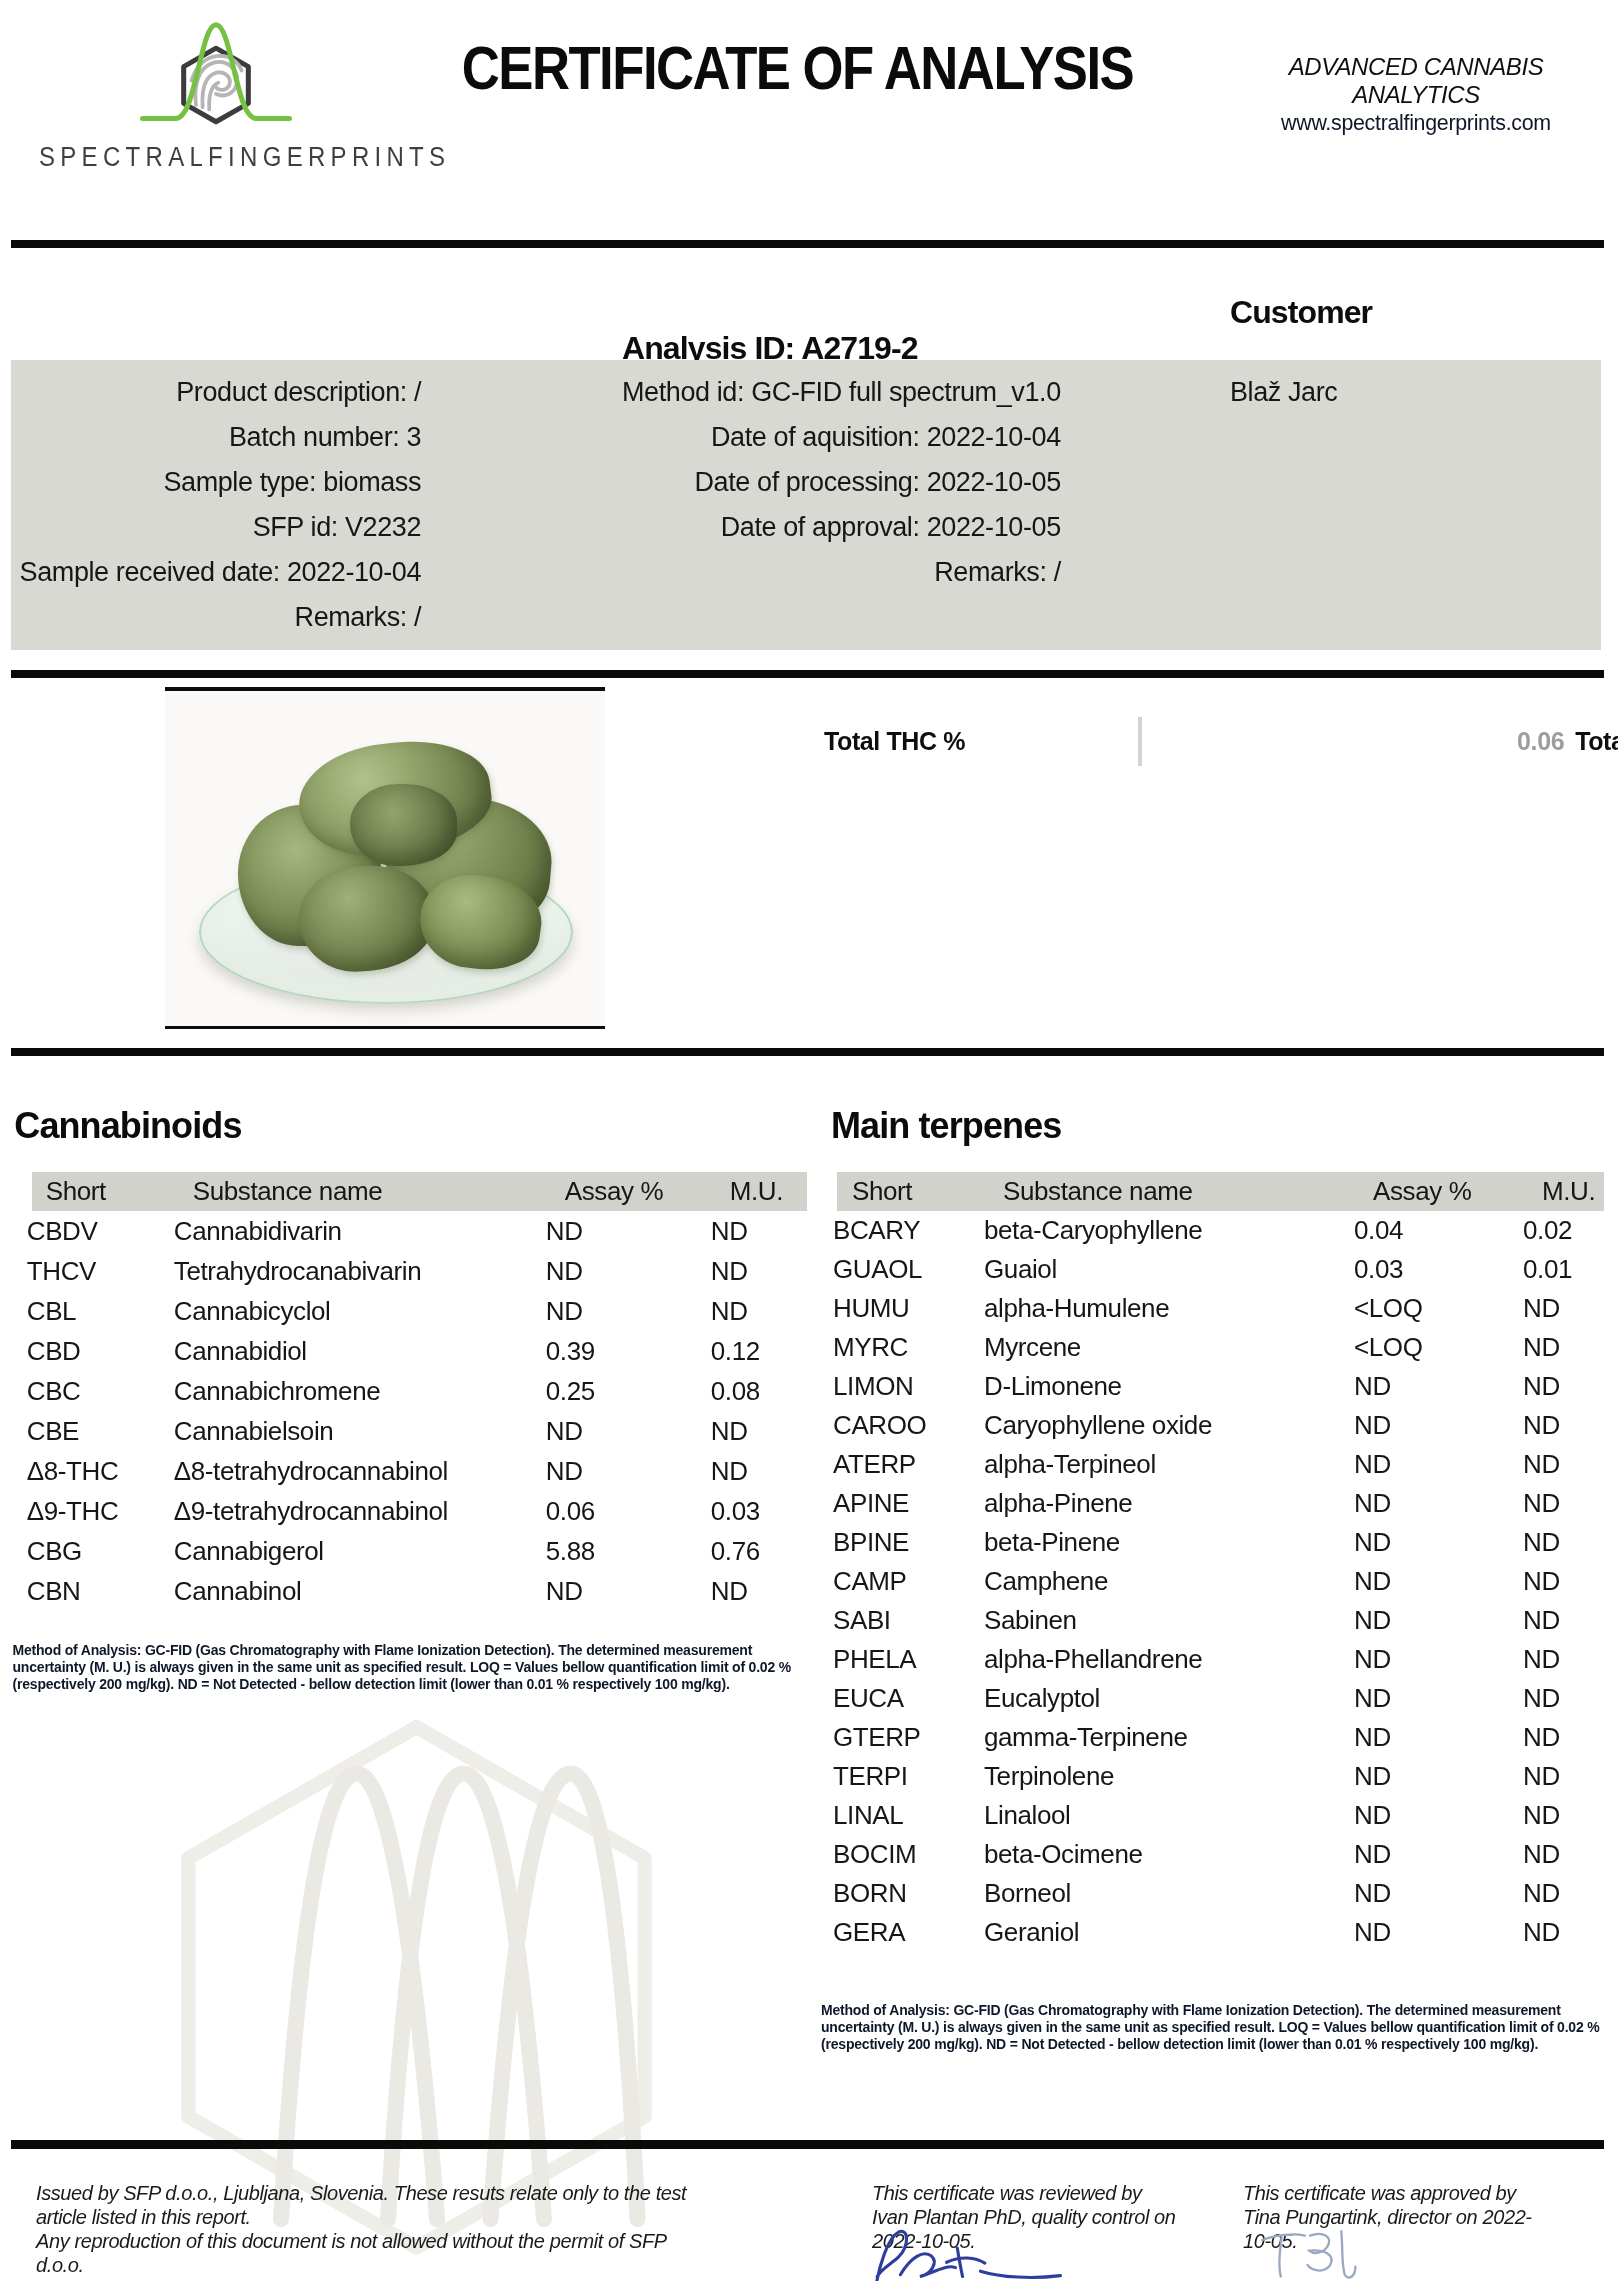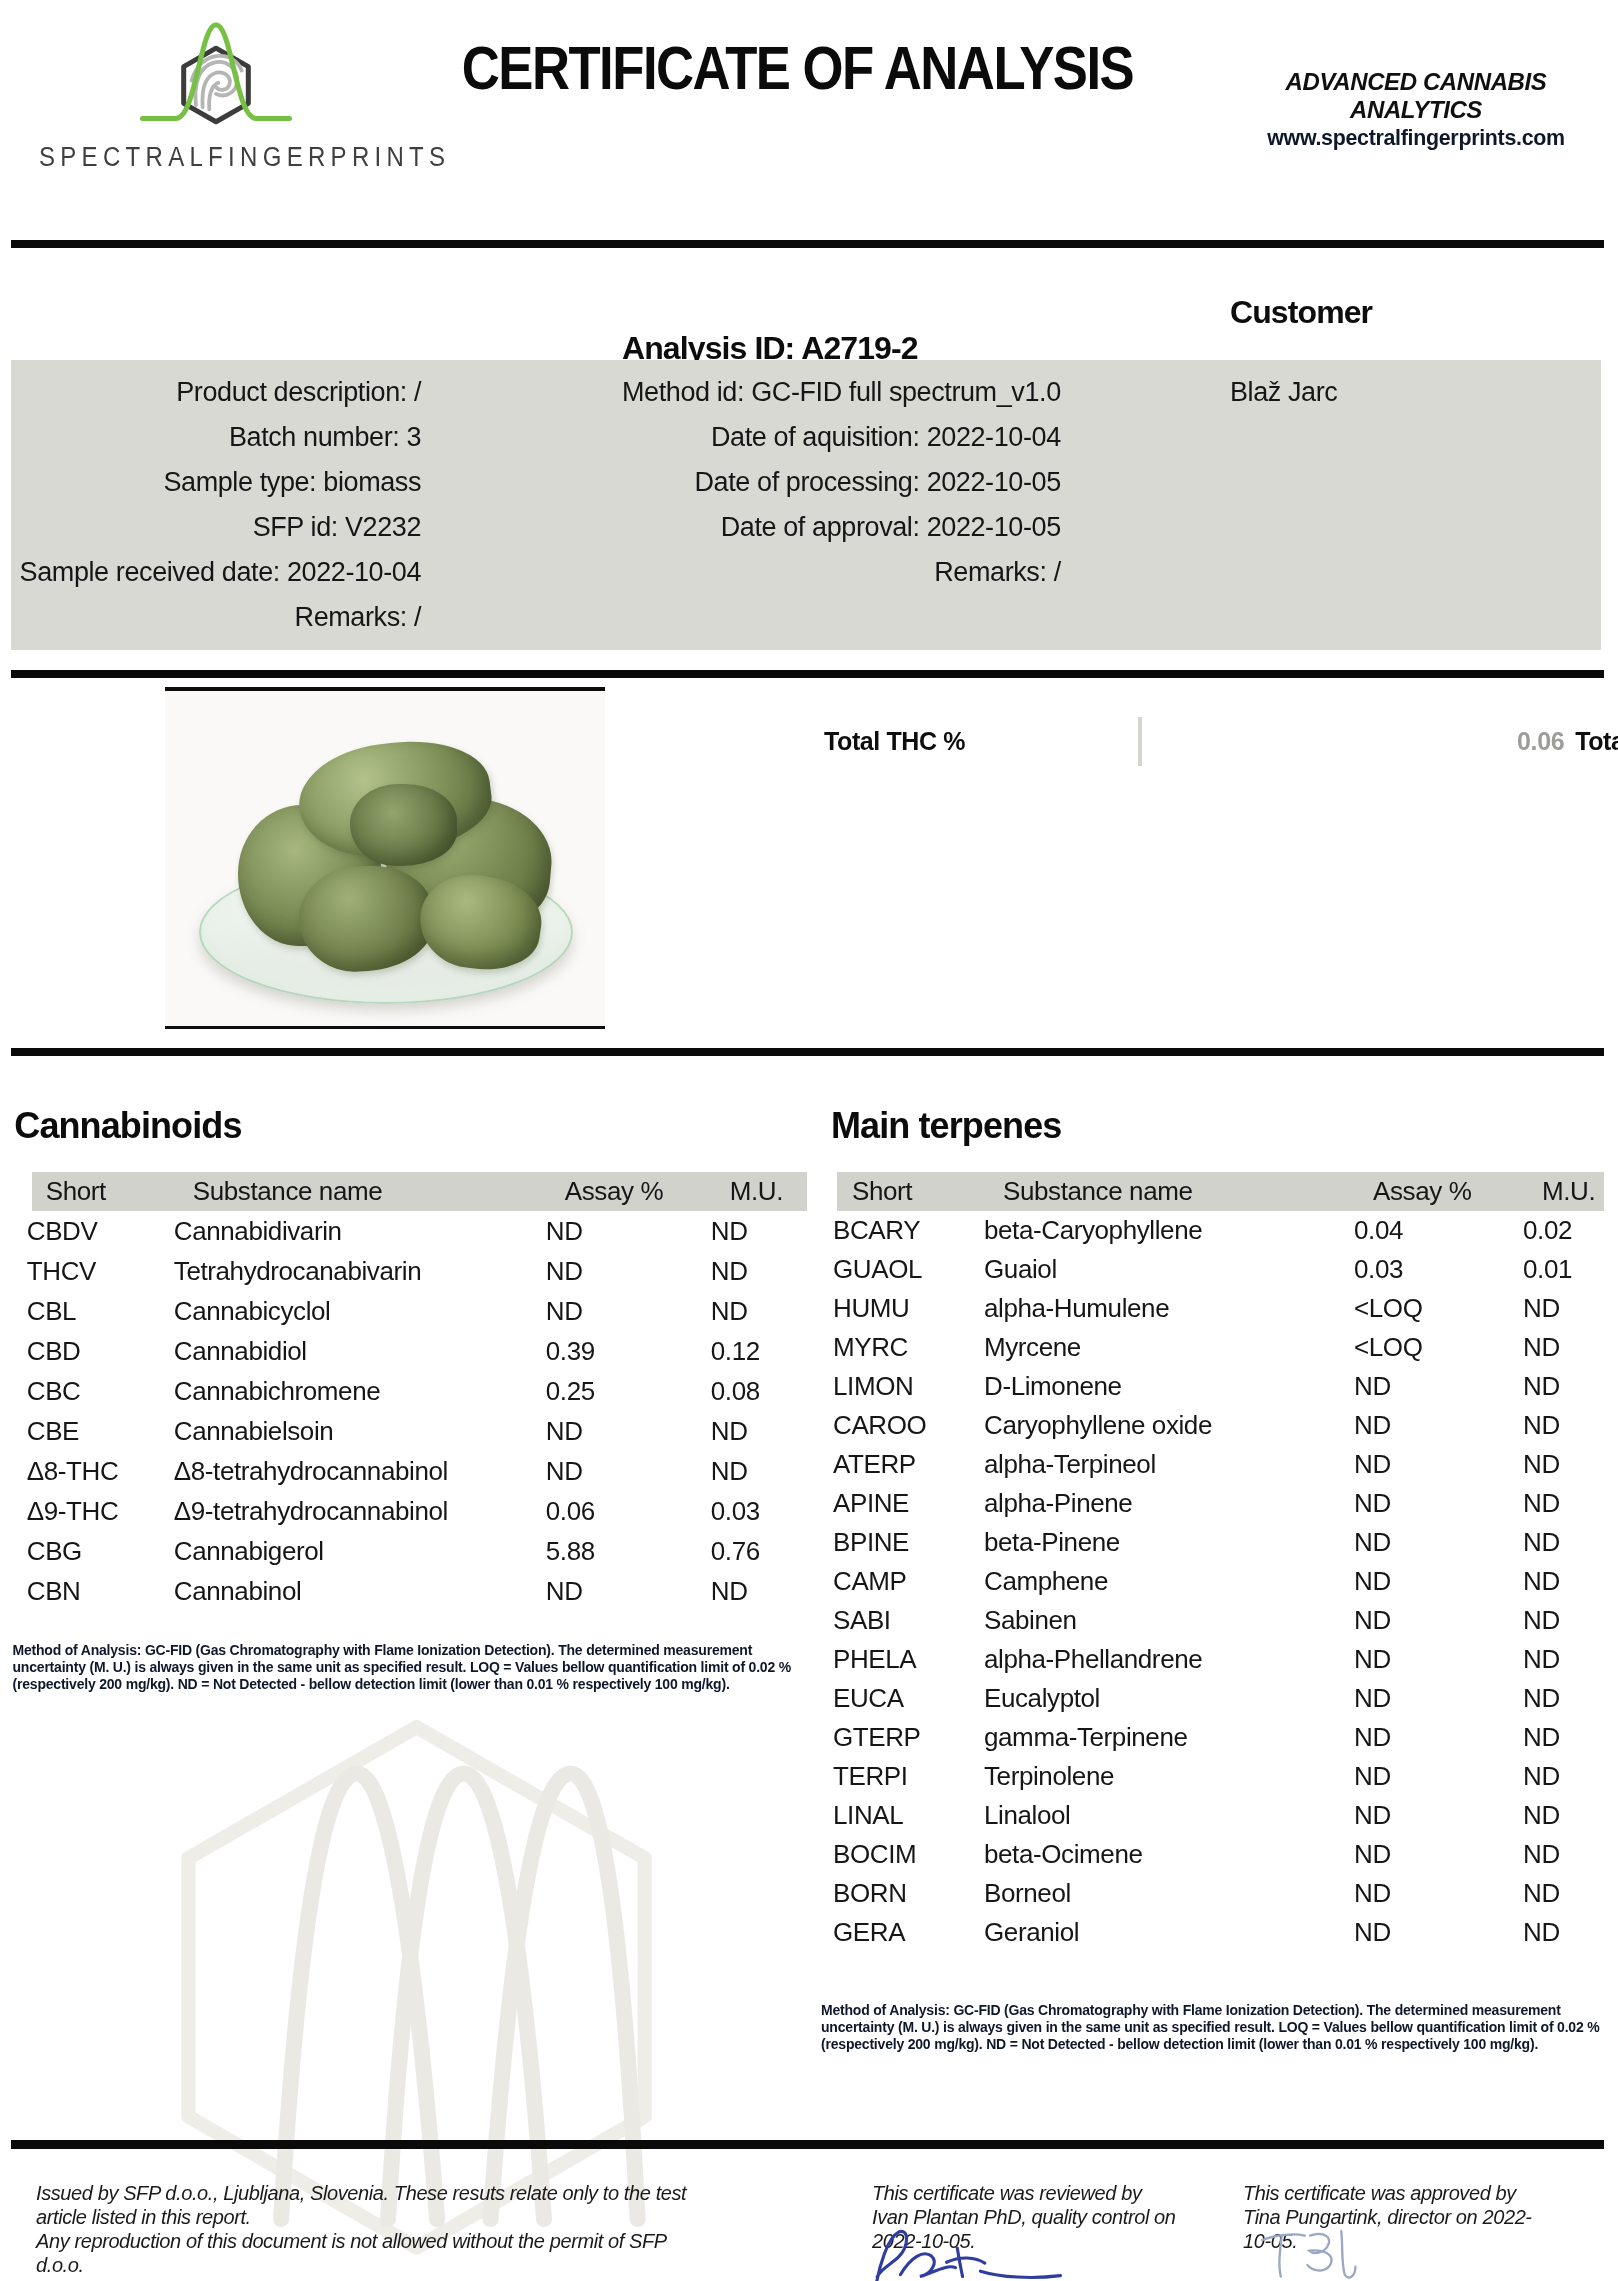--- a/index.html
+++ b/index.html
@@ -3,21 +3,21 @@
 <meta charset="utf-8">
 <style>
   html,body{margin:0;padding:0;background:#ffffff;}
   *{box-sizing:border-box;font-family:"Liberation Sans", sans-serif;}
   .page{position:relative;width:1618px;height:2281px;background:#ffffff;overflow:hidden;letter-spacing:-0.3px;color:#141414;}
   .abs{position:absolute;}
   .z1{z-index:2;}
   
   .brand-word{position:absolute;left:39px;top:141px;width:356px;font-size:24px;color:#3f3f3f;letter-spacing:5.3px;transform:scale(1,1.15);transform-origin:left top;white-space:nowrap;}
   .main-title{position:absolute;left:383px;top:32px;width:829px;text-align:center;font-size:62px;font-weight:700;letter-spacing:-1.8px;color:#0b0b0b;transform:scale(0.85,1);transform-origin:center top;white-space:nowrap;}
-  .tagline-box{position:absolute;left:1228px;top:68px;width:376px;text-align:center;font-weight:bold;}
+  .tagline-box{position:absolute;left:1228px;top:53px;width:376px;text-align:center;}
   .tagline{font-size:24px;font-style:italic;color:#101010;letter-spacing:-0.4px;}
   .website{font-size:21.4px;color:#0f172a;margin-top:2px;letter-spacing:-0.3px;}
   
   .rule{position:absolute;left:10.7px;width:1593px;background:#0a0a0a;}
   
   .sec-heading{position:absolute;top:294px;font-size:32px;font-weight:700;letter-spacing:-0.9px;color:#0d0d0d;}
   .info-box{position:absolute;left:10.7px;top:360px;width:1590px;height:290px;background:#d9d9d4;}
   .info-col{position:absolute;display:flex;flex-direction:column;gap:18px;font-size:27px;line-height:27px;color:#161616;letter-spacing:-0.4px;text-align:right;}
   
   .photo{position:absolute;left:165px;top:687px;width:440px;height:342px;background:#faf9f7;border-top:4.5px solid #0d0d0d;border-bottom:3.6px solid #0d0d0d;overflow:hidden;}

